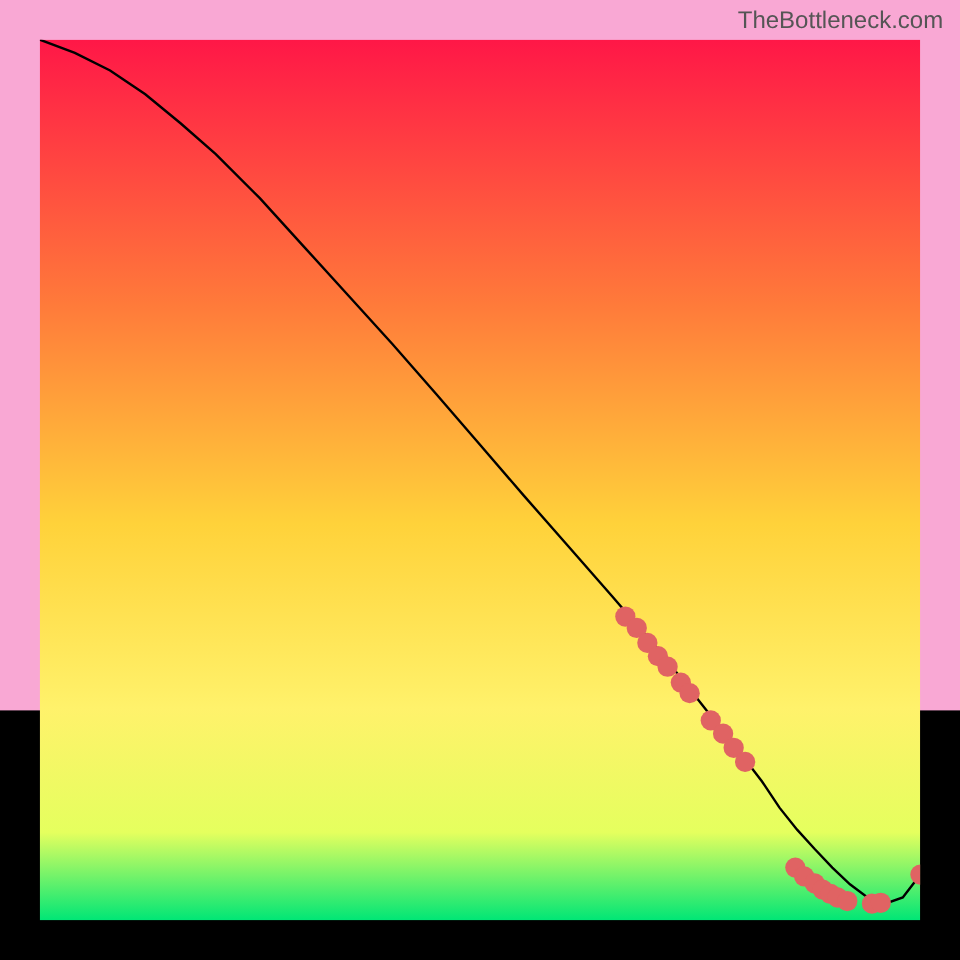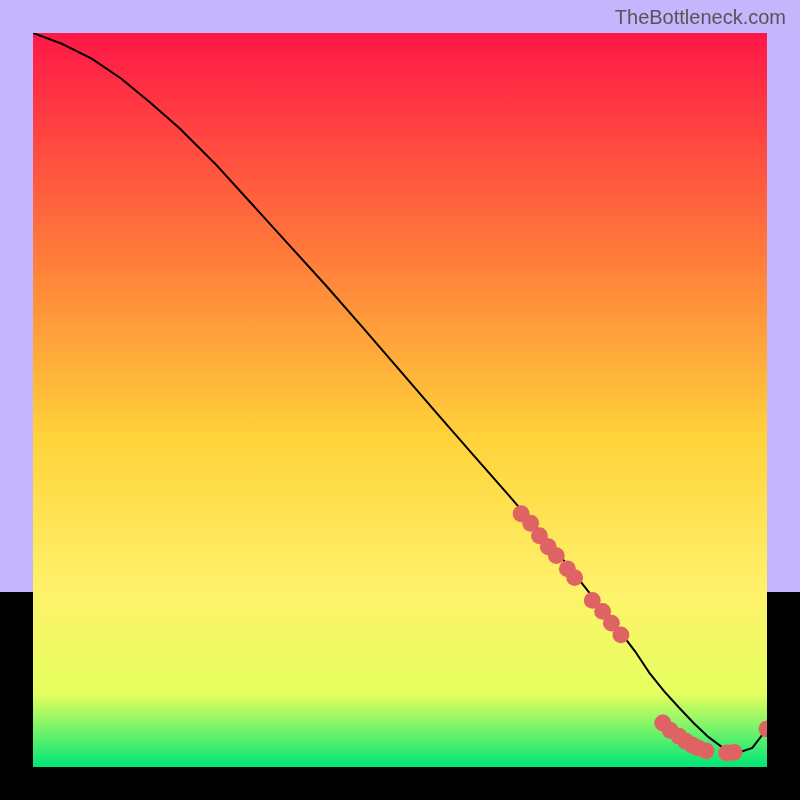--- a/index.html
+++ b/index.html
@@ -8,21 +8,21 @@
     width: 800px;
     height: 800px;
     background: #000;
     font-family: Arial, Helvetica, sans-serif;
     overflow: hidden;
   }
   .stage {
     position: relative;
     width: 800px;
     height: 592px;
-    background: #c4b5fd;
+    background: #f9a8d4;
   }
   .watermark {
     position: absolute;
     top: 6px;
     right: 14px;
     color: #555;
     font-size: 20px;
     z-index: 10;
     user-select: none;
     white-space: nowrap;

